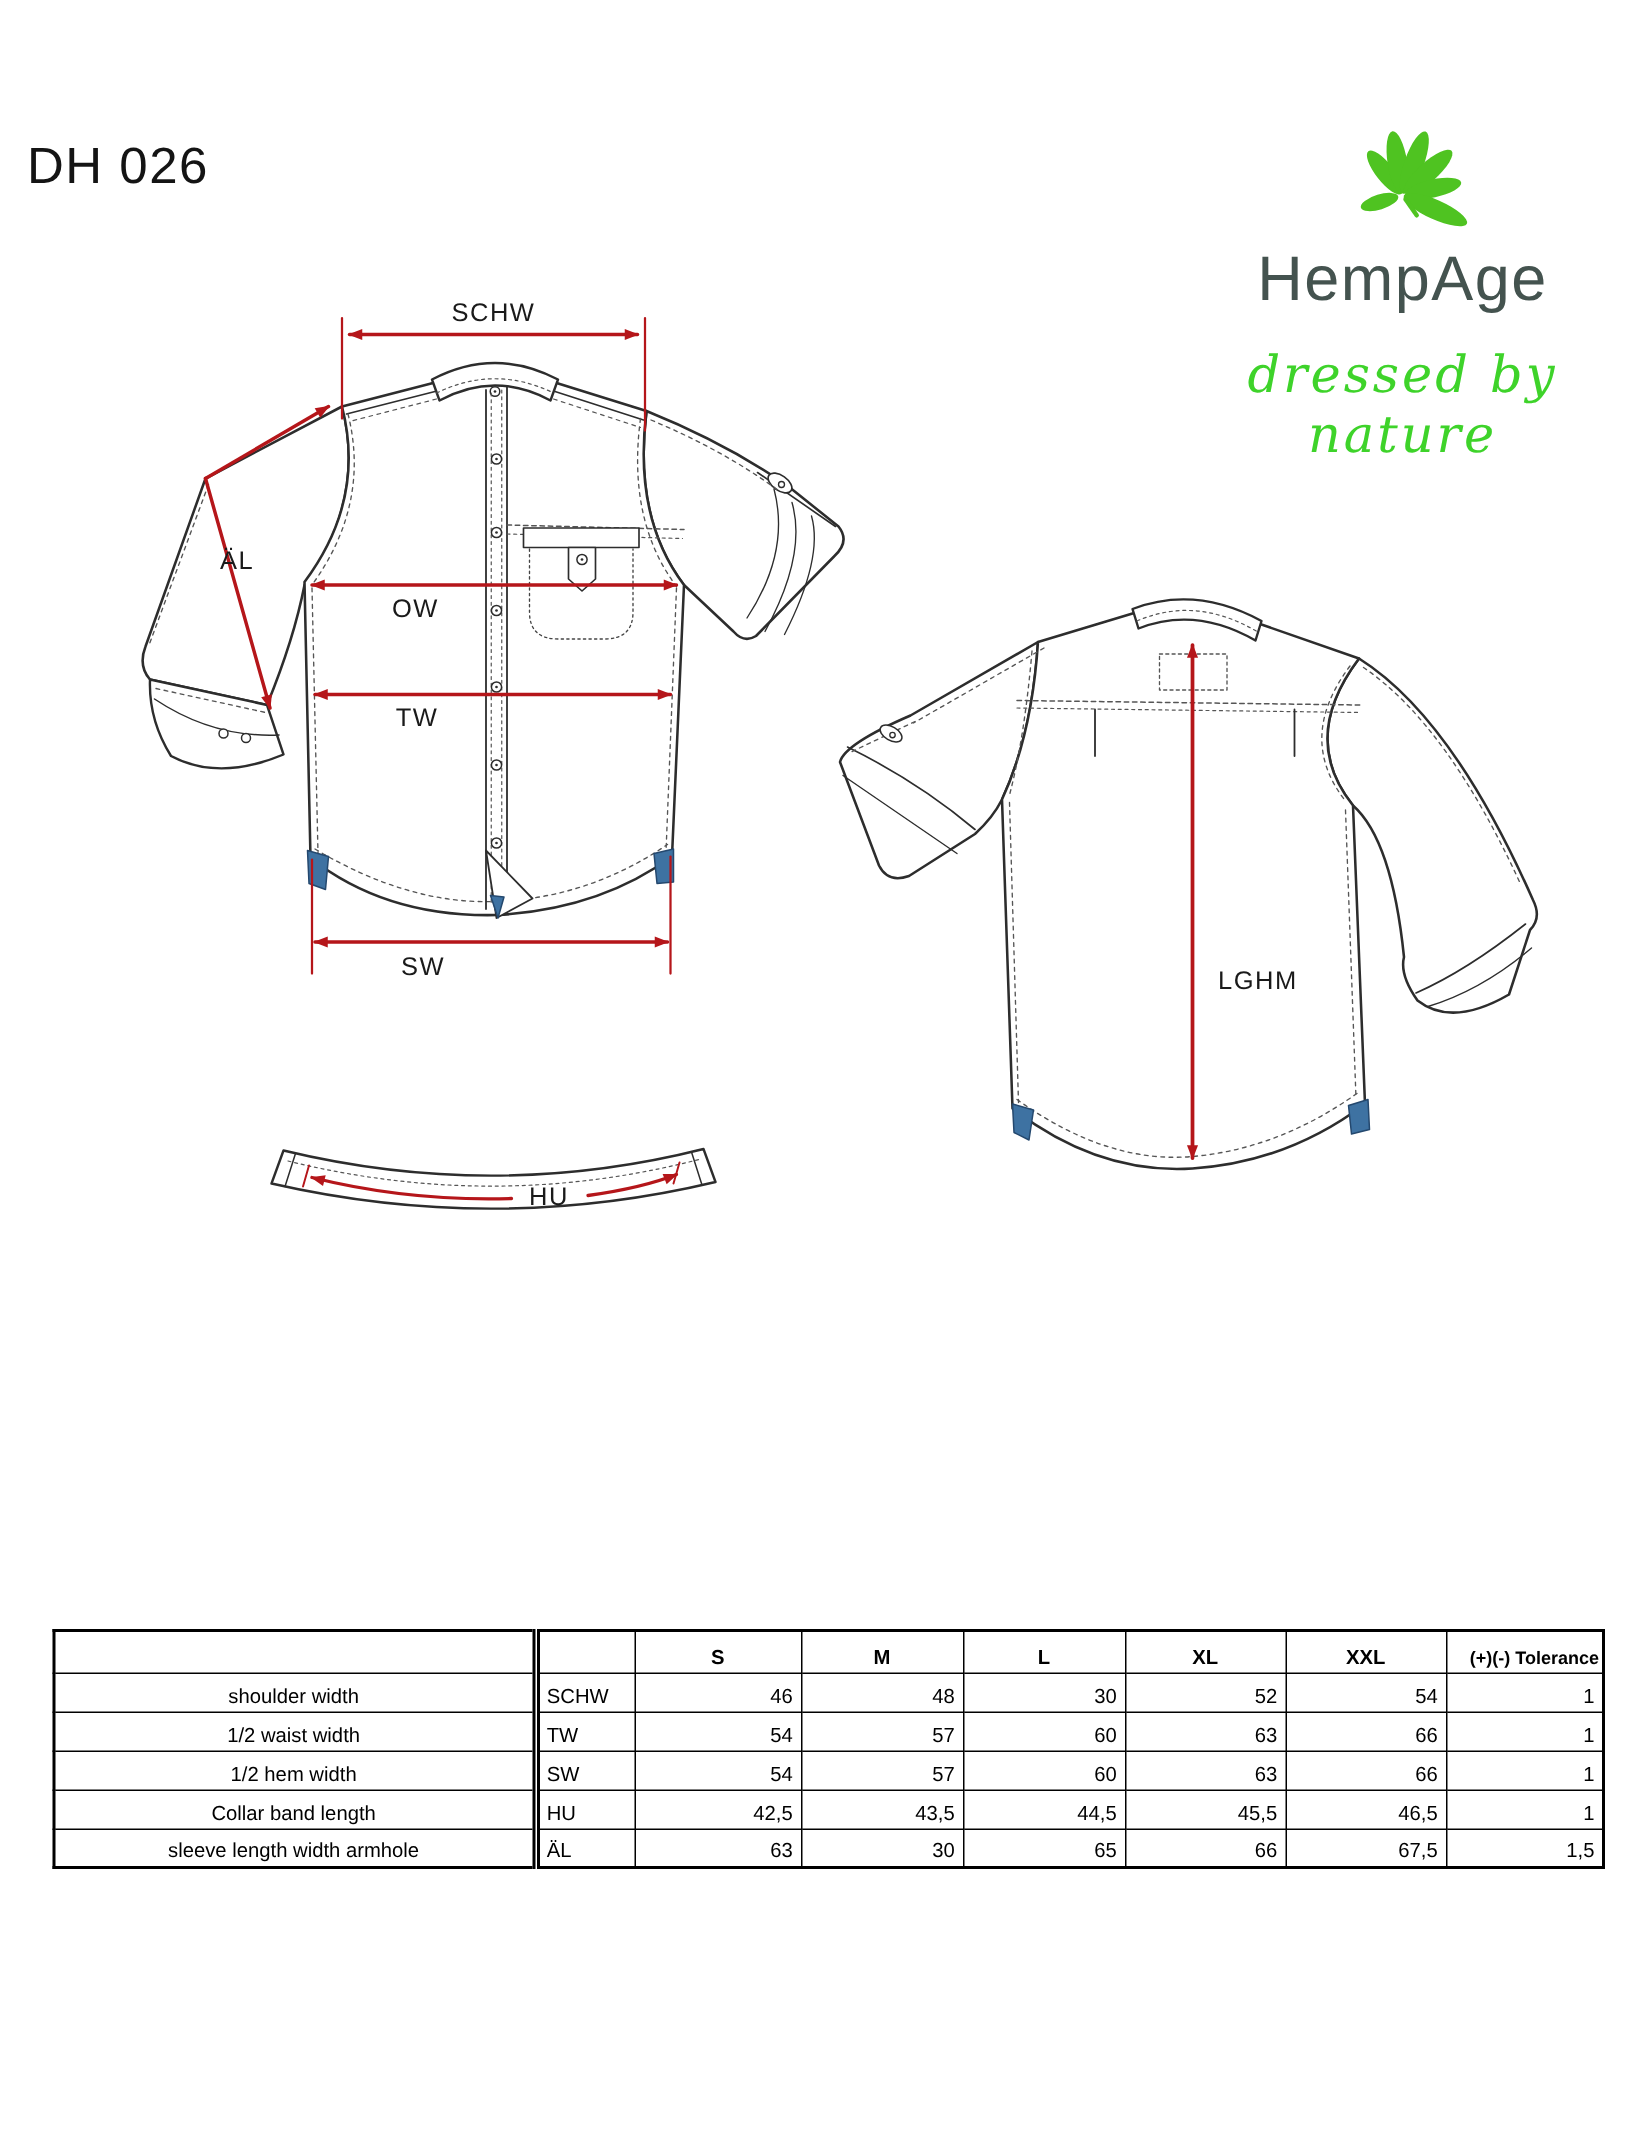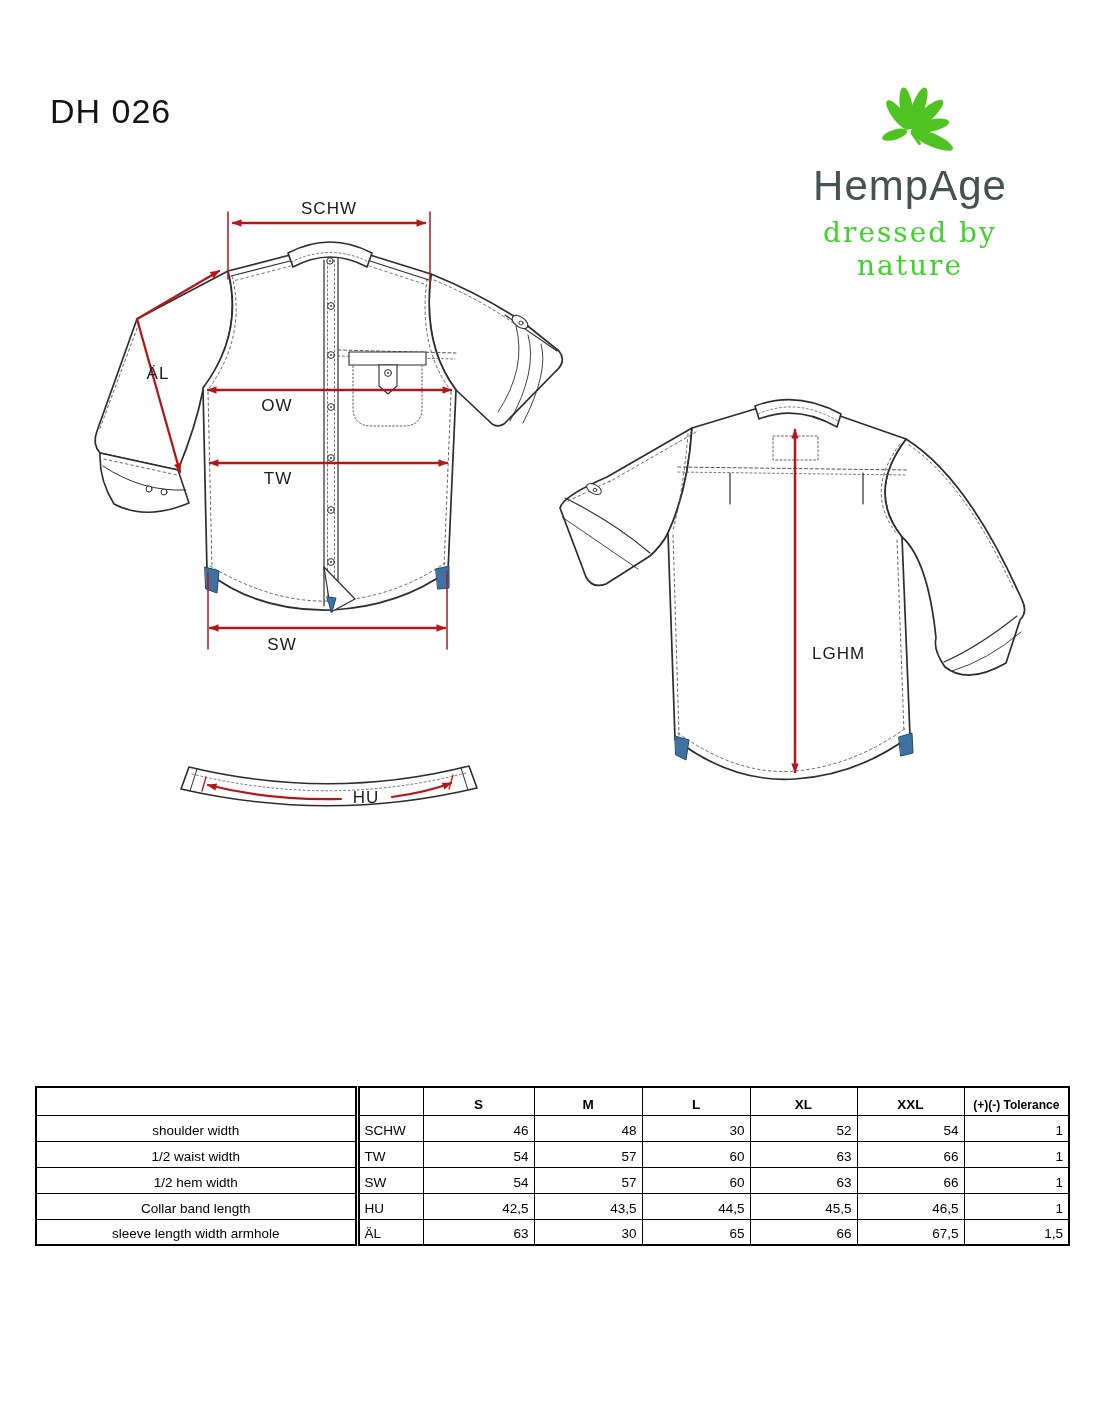--- a/index.html
+++ b/index.html
@@ -1,50 +1,50 @@
 <!DOCTYPE html>
 <html><head>
 <meta charset="utf-8">
 <style>
   html,body{margin:0;padding:0;background:#888;}
   #page{
     position:relative;width:1100px;height:1422px;background:#ffffff;
     font-family:"Liberation Sans", sans-serif;overflow:hidden;margin:0 auto;
   }
   #doc-title{
-    position:absolute;left:50px;top:92px;font-size:34px;color:#141414;
+    position:absolute;left:18px;top:92px;font-size:34px;color:#141414;
     letter-spacing:1px;font-weight:400;
   }
-  #logo{position:absolute;left:765px;top:84px;width:290px;text-align:center;}
+  #logo{position:absolute;left:790px;top:84px;width:290px;text-align:center;}
   #logo-leaf{display:block;margin:0 auto;}
   #logo-brand{font-size:42px;color:#44534f;letter-spacing:1px;line-height:1.05;margin-top:2px;}
   #logo-tagline{
-    font-family:"DejaVu Serif", serif;font-size:28px;
-    color:#3ed32a;margin-top:8px;letter-spacing:2px;
+    font-family:"DejaVu Serif", serif;font-style:italic;font-size:34px;
+    color:#3ed32a;margin-top:22px;letter-spacing:2px;
   }
   #art{position:absolute;left:0;top:0;}
   
   #size-table{
     position:absolute;left:35px;top:1086px;width:1033px;
     border-collapse:collapse;table-layout:fixed;
     font-size:13.5px;color:#000;
   }
   #size-table td{
     border:1.4px solid #000;vertical-align:bottom;padding:0 5px 3px 5px;
     overflow:hidden;white-space:nowrap;
   }
   #size-table{border:2.5px solid #000;}
   #size-table td.sep{border-left:5px double #000;}
   #size-table tr{height:26px;}
   #size-table tr.hdr{height:28px;}
   #size-table td.name{text-align:center;}
   #size-table td.code{text-align:left;}
   #size-table td.val{text-align:right;}
   #size-table td.szh{text-align:center;font-weight:bold;}
-  #size-table td.tolh{text-align:center;font-weight:bold;font-size:12px;padding:0 2px 3px 2px;}
+  #size-table td.tolh{text-align:right;font-weight:bold;font-size:12px;padding:0 2px 3px 2px;}
   svg text{font-family:"Liberation Sans", sans-serif;}
 </style>
 </head>
 <body>
 
 <div id="page">
 
   <div id="doc-title">DH 026</div>
 
   <div id="logo">

